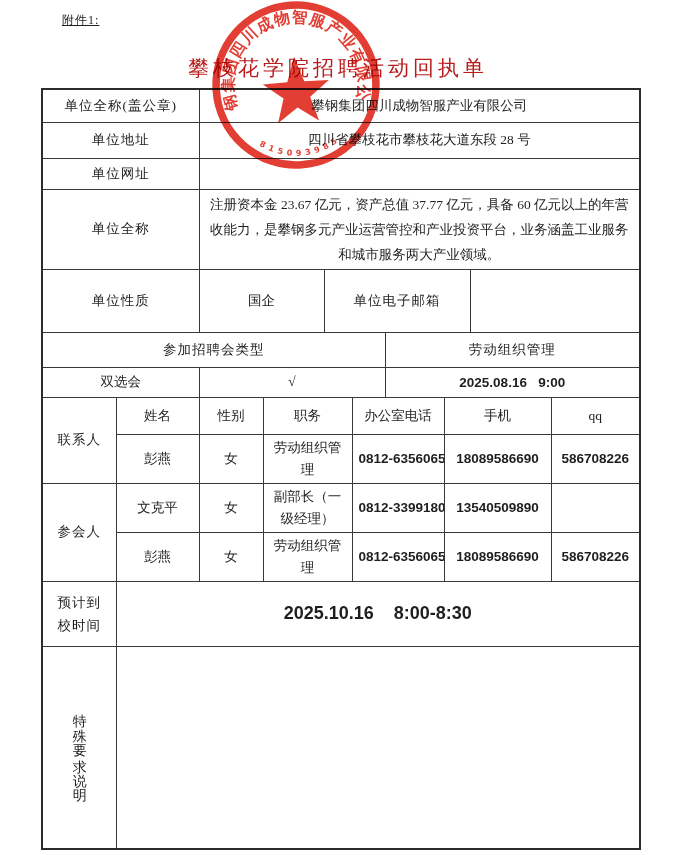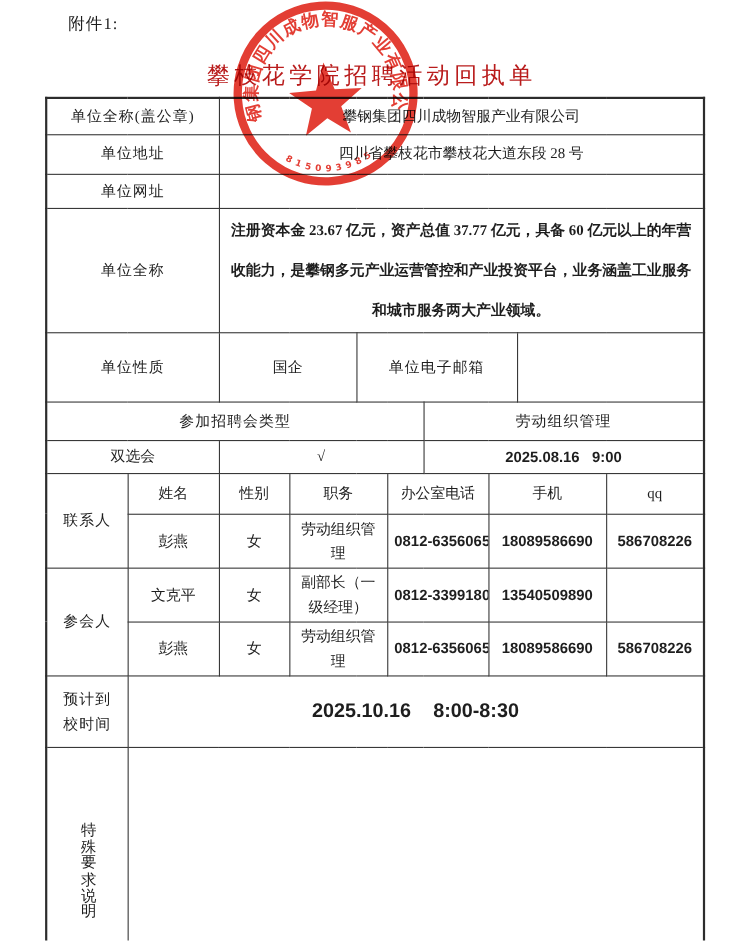--- a/index.html
+++ b/index.html
@@ -3,40 +3,40 @@
 <meta charset="utf-8">
 <style>
   html,body{margin:0;padding:0;background:#ffffff;}
   body{
     width:676px;height:855px;position:relative;overflow:hidden;
     font-family:"Liberation Serif","DejaVu Serif",serif;
     color:#1e1e1e;
   }
   .attach{
     position:absolute;left:62px;top:12px;
-    font-size:15px;letter-spacing:1px;
+    font-size:12px;letter-spacing:1px;text-decoration:underline;
   }
   .doc-title{
     position:absolute;left:0;top:54px;width:676px;
     text-align:center;font-size:21px;letter-spacing:4px;color:#b91c1c;
   }
   table.form{
     position:absolute;left:41px;top:88px;
     border-collapse:collapse;table-layout:fixed;width:598px;
     border:2px solid #2c2c2c;
   }
   table.form td{
     border:1.4px solid #383838;
     text-align:center;vertical-align:middle;
     font-size:13.5px;padding:2px 6px;
     overflow:hidden;
   }
   td.lbl{font-size:14px;letter-spacing:1px;}
   td.val-left{text-align:left;padding-left:13px;font-size:12.5px;}
-  td.scale-val{font-size:12px;line-height:36px;padding:4px 10px;font-weight:700;}
+  td.scale-val{font-size:12px;line-height:25px;padding:4px 10px;font-weight:400;}
   .num{font-family:"Liberation Sans","DejaVu Sans",sans-serif;font-weight:bold;font-size:12.5px;white-space:pre;}
   td.name-cell{text-align:left;padding-left:10px;font-size:12.5px;}
   td.duty-cell{font-size:12px;line-height:22px;padding:2px 6px;margin-left:23px;}
   .two-line{white-space:pre-line;line-height:23px;}
   .vert{
     writing-mode:vertical-rl;text-orientation:upright;
     letter-spacing:15px;font-size:14px;display:inline-block;
     padding-top:6px;
   }
   .arrive-val{text-align:left;padding-left:22px;}

